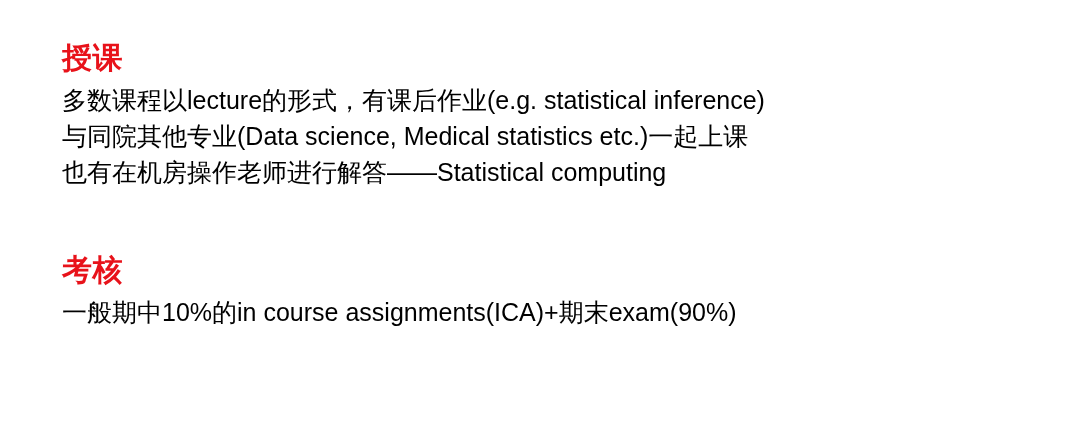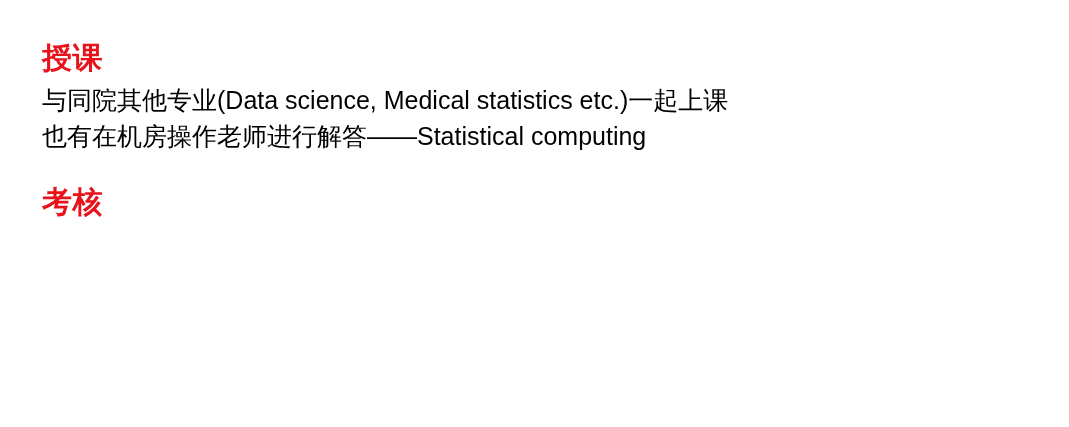--- a/index.html
+++ b/index.html
@@ -11,27 +11,27 @@
     height: 427px;
     background: #ffffff;
     font-family: "Liberation Sans", sans-serif;
     overflow: hidden;
   }
   .slide {
     position: relative;
     width: 1069px;
     height: 427px;
     box-sizing: border-box;
-    padding: 38px 60px 0 42px;
+    padding: 38px 60px 0 62px;
   }
   .section {
     margin: 0;
   }
   .section + .section {
-    margin-top: 28px;
+    margin-top: 60px;
   }
   .section-heading {
     color: #e8121a;
     font-size: 30px;
     font-weight: bold;
     line-height: 1.32;
     letter-spacing: 0.5px;
     margin: 0 0 4px 0;
     white-space: nowrap;
   }
@@ -45,21 +45,23 @@
     letter-spacing: 0px;
   }
 </style>
 </head>
 <body>
 
 <div class="slide">
 
   <div class="section">
     <div class="section-heading">授课</div>
+    <div class="section-line">多数课程以lecture的形式，有课后作业(e.g. statistical inference)</div>
     <div class="section-line">与同院其他专业(Data science, Medical statistics etc.)一起上课</div>
     <div class="section-line">也有在机房操作老师进行解答——Statistical computing</div>
   </div>
 
   <div class="section">
     <div class="section-heading">考核</div>
+    <div class="section-line">一般期中10%的in course assignments(ICA)+期末exam(90%)</div>
   </div>
 
 </div>
 
 </body></html>

